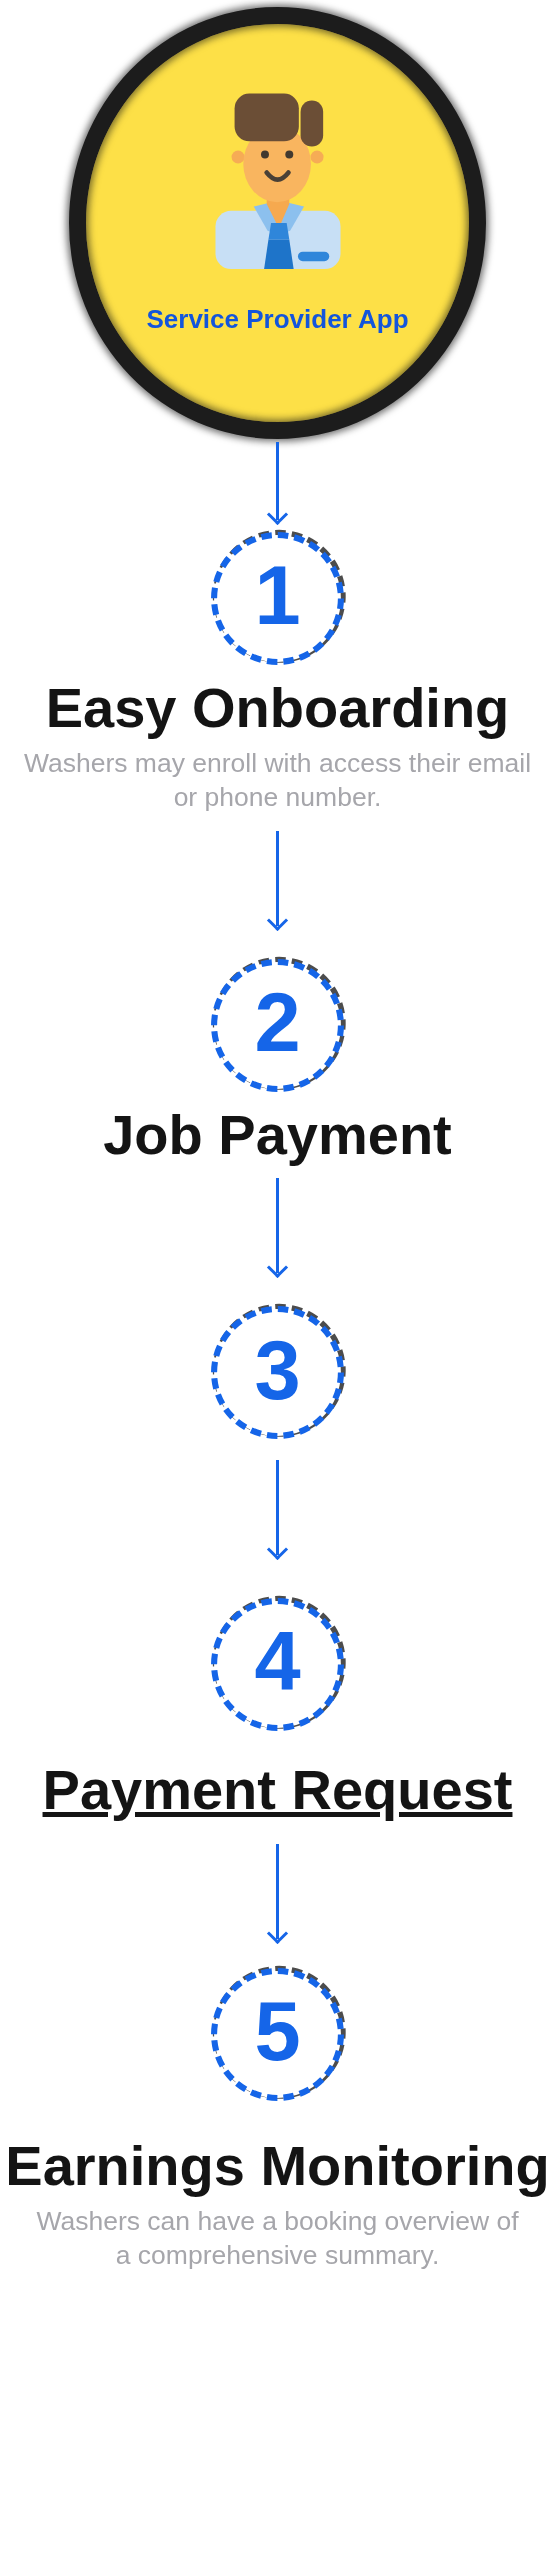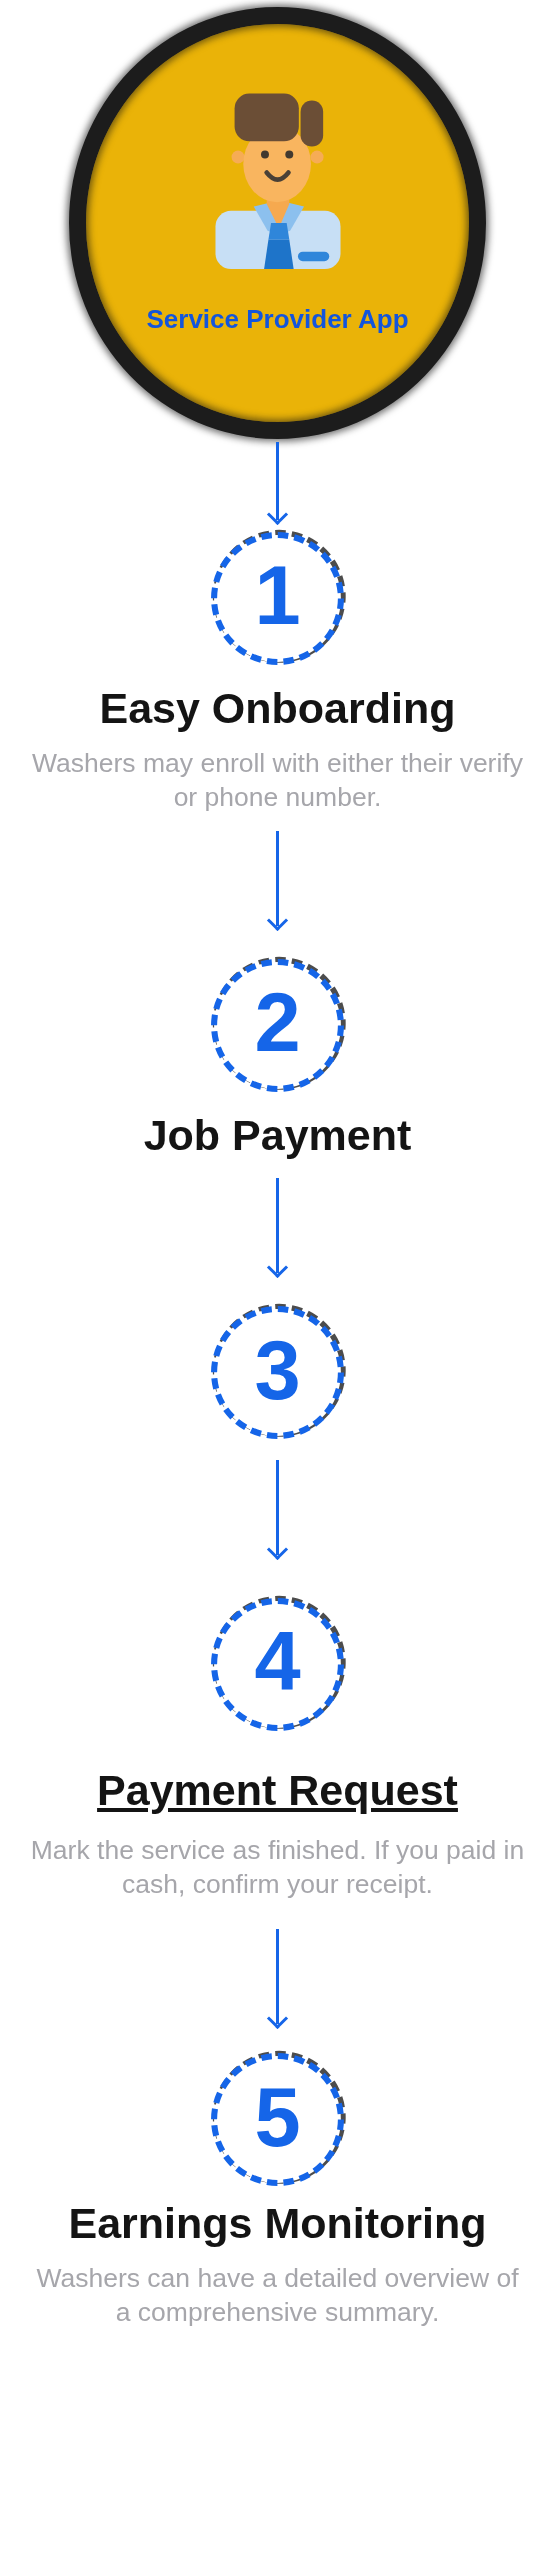--- a/index.html
+++ b/index.html
@@ -16,21 +16,21 @@
     display:flex;flex-direction:column;align-items:center;
     font-family:"Liberation Sans", sans-serif;
     background:#fff;
   }
   
   .hero{
     margin-top:7px;
     width:417px;height:432px;flex:0 0 auto;
     border:17.4px solid var(--outline-black);
     border-radius:50%;
-    background:#eab308;
+    background:#fde047;
     box-shadow:0 0 7px 2.6px rgba(18,18,18,.6), inset 0 0 7px 2.6px rgba(18,18,18,.55);
     display:flex;flex-direction:column;align-items:center;
   }
   .hero-icon{margin-top:67px;width:126px;height:178px;flex:0 0 auto;}
   .hero-label{
     margin-top:35px;
     font-size:26px;font-weight:700;line-height:31px;
     color:var(--header-label-blue);
     white-space:pre;text-align:center;
   }
@@ -51,38 +51,38 @@
   .ring-shadow{fill:none;stroke:#1f1f1f;stroke-width:7;stroke-dasharray:12.1 7;stroke-dashoffset:5;opacity:.8;}
   .ring{fill:#ffffff;stroke:var(--accent-blue);stroke-width:7;stroke-dasharray:12.1 7;}
   .badge-num{
     position:absolute;inset:0;display:flex;align-items:center;justify-content:center;
     font-size:83px;font-weight:700;color:var(--accent-blue);line-height:1;
     padding-bottom:5.2px;
   }
   
   .step-title{
     margin-top:14px;height:52px;line-height:52px;
-    font-size:43px;font-weight:700;color:var(--title-black);
+    font-size:56px;font-weight:700;color:var(--title-black);
     white-space:pre;text-align:right;
   }
   .step-desc{
     margin-top:12px;
     font-size:26.5px;line-height:34px;font-weight:400;
     color:var(--description-gray);
     white-space:pre;text-align:center;
   }
   
   .step:nth-of-type(1) .arrow{height:80px;margin-top:2.6px;}
   .step:nth-of-type(1) .badge{margin-top:7px;}
   .step:nth-of-type(4) .badge{margin-top:38px;}
   .step:nth-of-type(4) .step-title{margin-top:30px;text-decoration:underline;}
   .step:nth-of-type(4) .step-desc{margin-top:17.4px;}
   .step:nth-of-type(5) .arrow{margin-top:28px;}
   .step:nth-of-type(5) .badge{margin-top:24px;}
-  .step:nth-of-type(5) .step-title{margin-top:8px;}
+  .step:nth-of-type(5) .step-title{margin-top:36px;}
 </style>
 </head>
 <body>
 
 <div class="page">
 
   <header class="hero">
     <svg class="hero-icon" viewBox="0 0 144 205" aria-hidden="true">
 
       <rect x="0" y="138" width="144" height="67" rx="18" fill="#c7dff5"></rect>
@@ -119,21 +119,21 @@
       <div class="arrow-head"></div>
     </div>
     <div class="badge">
       <svg viewBox="0 0 160 160" aria-hidden="true">
         <circle class="ring-shadow" cx="82" cy="77.5" r="73"></circle>
         <circle class="ring" cx="80" cy="80" r="73"></circle>
       </svg>
       <span class="badge-num">1</span>
     </div>
     <h2 class="step-title">Easy Onboarding</h2>
-    <p class="step-desc">Washers may enroll with either their verify
+    <p class="step-desc">Washers may enroll with access their email
 or phone number.</p>
   </section>
 
   <section class="step">
     <div class="arrow">
       <div class="arrow-line"></div>
       <div class="arrow-head"></div>
     </div>
     <div class="badge">
       <svg viewBox="0 0 160 160" aria-hidden="true">
@@ -165,35 +165,33 @@
       <div class="arrow-head"></div>
     </div>
     <div class="badge">
       <svg viewBox="0 0 160 160" aria-hidden="true">
         <circle class="ring-shadow" cx="82" cy="77.5" r="73"></circle>
         <circle class="ring" cx="80" cy="80" r="73"></circle>
       </svg>
       <span class="badge-num">4</span>
     </div>
     <h2 class="step-title">Payment Request</h2>
-    <p class="step-desc">Mark the service as finished. If you paid in
-cash, confirm your receipt.</p>
   </section>
 
   <section class="step">
     <div class="arrow">
       <div class="arrow-line"></div>
       <div class="arrow-head"></div>
     </div>
     <div class="badge">
       <svg viewBox="0 0 160 160" aria-hidden="true">
         <circle class="ring-shadow" cx="82" cy="77.5" r="73"></circle>
         <circle class="ring" cx="80" cy="80" r="73"></circle>
       </svg>
       <span class="badge-num">5</span>
     </div>
     <h2 class="step-title">Earnings Monitoring</h2>
-    <p class="step-desc">Washers can have a detailed overview of
+    <p class="step-desc">Washers can have a booking overview of
 a comprehensive summary.</p>
   </section>
 
 </div>
 
 
 </body></html>

